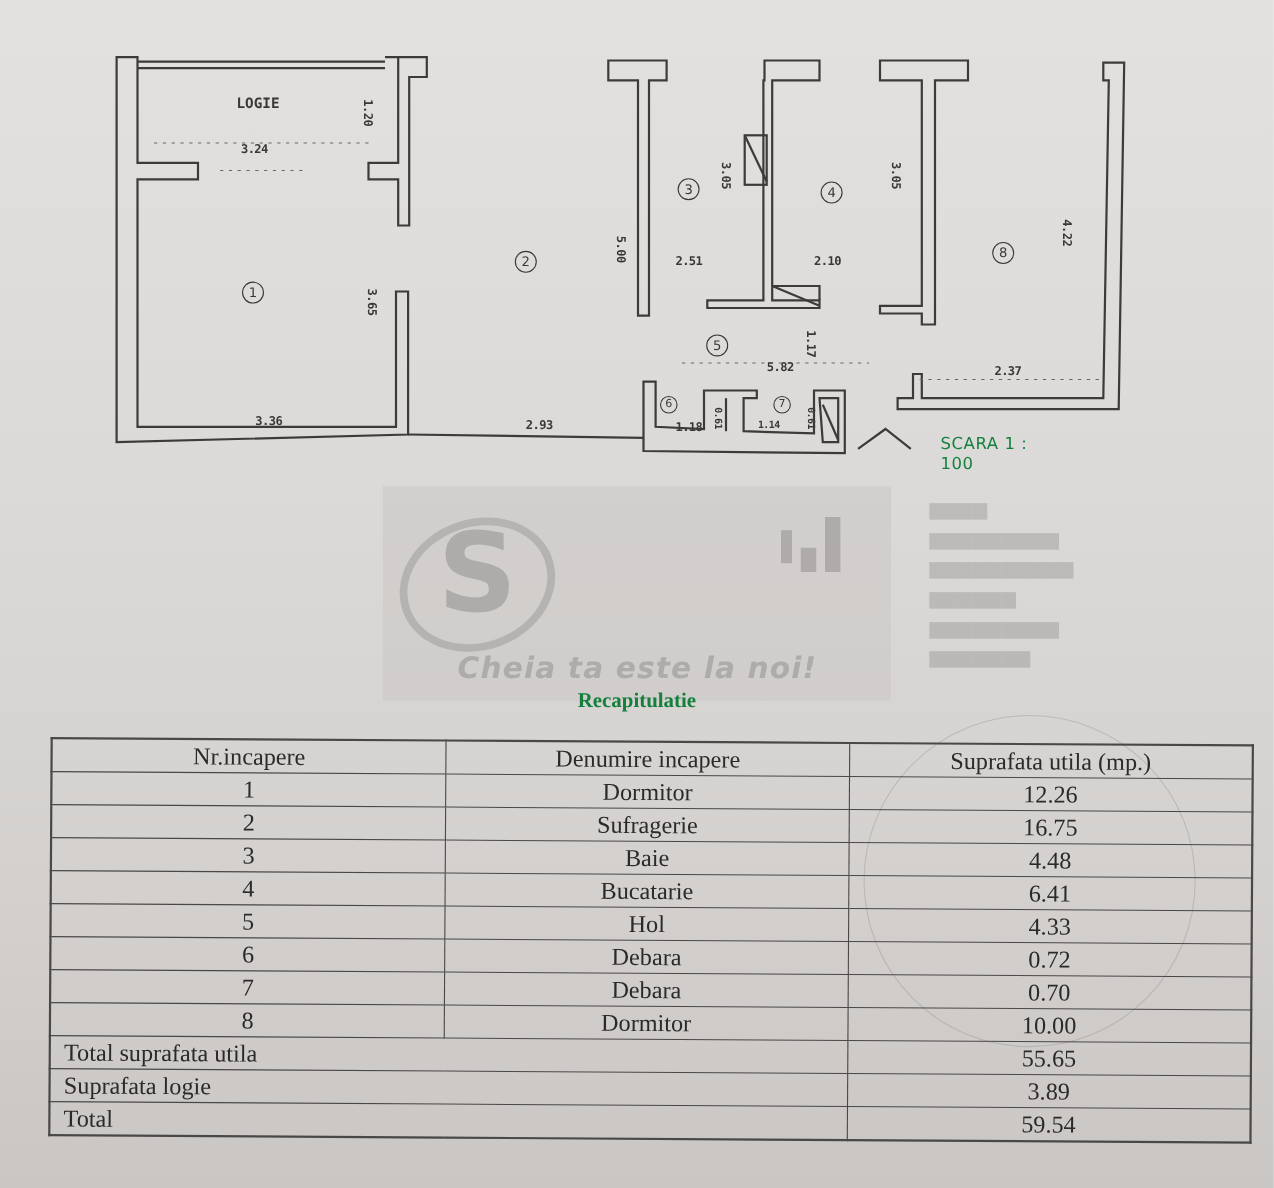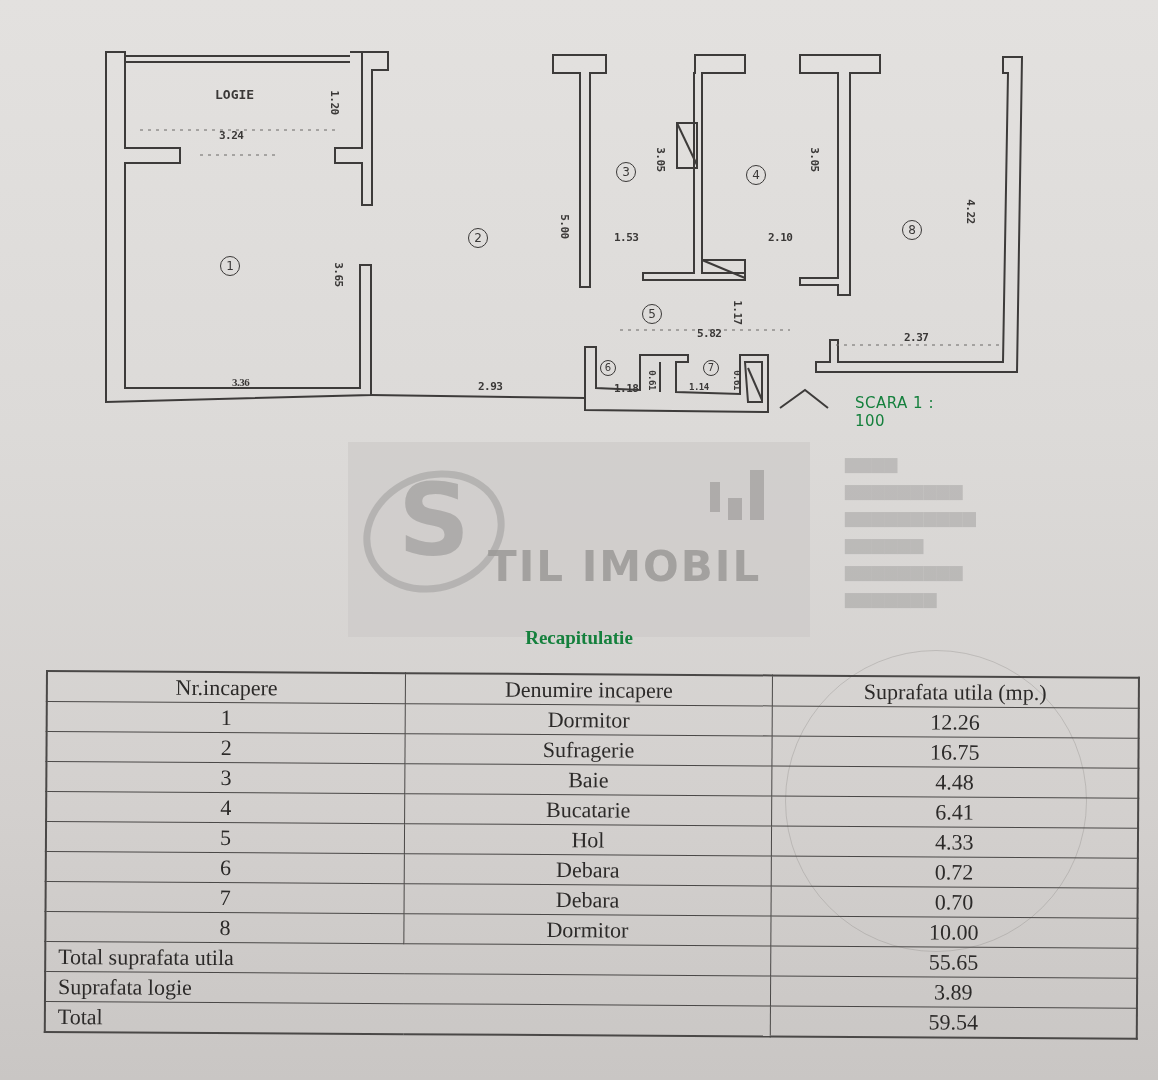--- a/index.html
+++ b/index.html
@@ -86,33 +86,33 @@
       <line x1="836" y1="345" x2="1000" y2="345"></line>
     </g>
   </svg>
 
   <div class="logie-label">LOGIE</div>
   <div class="lbl" style="left:219px;top:116px;margin-top:13px;">3.24</div>
   <div class="lbl vert" style="left:322px;top:96px;">1.20</div>
 
   <div class="room-num" style="left:220px;top:256px;">1</div>
   <div class="lbl vert" style="left:326px;top:268px;">3.65</div>
-  <div class="lbl" style="left:232px;top:376px;font-family:Liberation Serif, serif;">3.36</div>
+  <div class="lbl" style="left:232px;top:376px;">3.36</div>
 
   <div class="room-num" style="left:468px;top:228px;">2</div>
   <div class="lbl vert" style="left:552px;top:220px;">5.00</div>
   <div class="lbl" style="left:478px;top:380px;">2.93</div>
 
   <div class="room-num" style="left:616px;top:162px;">3</div>
   <div class="lbl vert" style="left:648px;top:153px;">3.05</div>
-  <div class="lbl" style="left:614px;top:231px;">1.53</div>
+  <div class="lbl" style="left:614px;top:231px;">2.51</div>
 
   <div class="room-num" style="left:746px;top:165px;">4</div>
   <div class="lbl vert" style="left:802px;top:153px;">3.05</div>
-  <div class="lbl" style="left:768px;top:231px;text-align:center;">2.10</div>
+  <div class="lbl" style="left:740px;top:231px;text-align:center;">2.10</div>
 
   <div class="room-num" style="left:642px;top:304px;">5</div>
   <div class="lbl vert" style="left:725px;top:306px;">1.17</div>
   <div class="lbl" style="left:697px;top:327px;">5.82</div>
 
   <div class="room-num" style="left:600px;top:360px;width:14px;height:14px;line-height:14px;font-size:10px;">6</div>
   <div class="lbl" style="left:614px;top:382px;font-size:11px;">1.18</div>
   <div class="lbl vert" style="left:642px;top:375px;font-size:9px;">0.61</div>
 
   <div class="room-num" style="left:703px;top:360px;width:14px;height:14px;line-height:14px;font-size:10px;">7</div>
@@ -137,21 +137,21 @@
 <div class="stamp-circle"></div>
 
 <div class="watermark">
   <div class="wm-circle"></div>
   <div class="wm-s">S</div>
   <div class="wm-bldg">
     <div style="left:0;top:12px;width:10px;height:30px;"></div>
     <div style="left:18px;top:28px;width:14px;height:22px;"></div>
     <div style="left:40px;top:0;width:14px;height:50px;"></div>
   </div>
-  <div class="wm-brand">TIL IMOBIL</div>
+  <div class="wm-slogan">Cheia ta este la noi!</div>
 </div>
 
 <div class="title">Recapitulatie</div>
 
 <table class="table">
   <tbody>
       <tr>
     <td class="c col1">Nr.incapere</td>
     <td class="c col2">Denumire incapere</td>
     <td class="c col3">Suprafata utila (mp.)</td>

